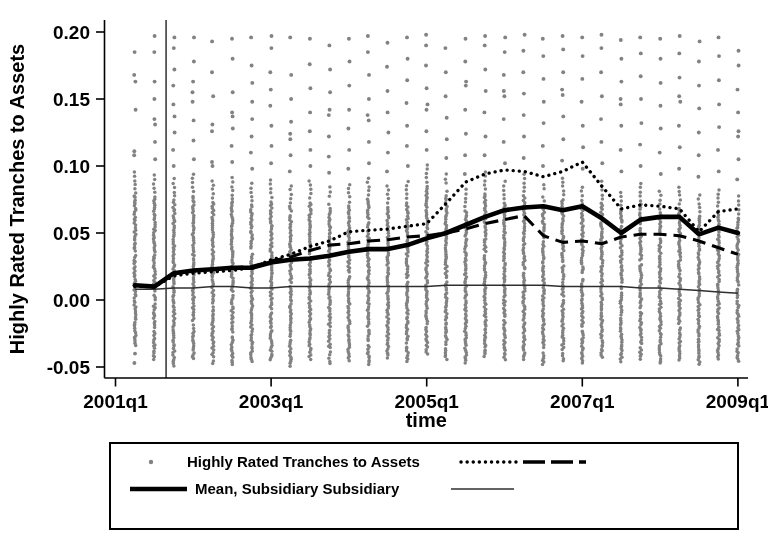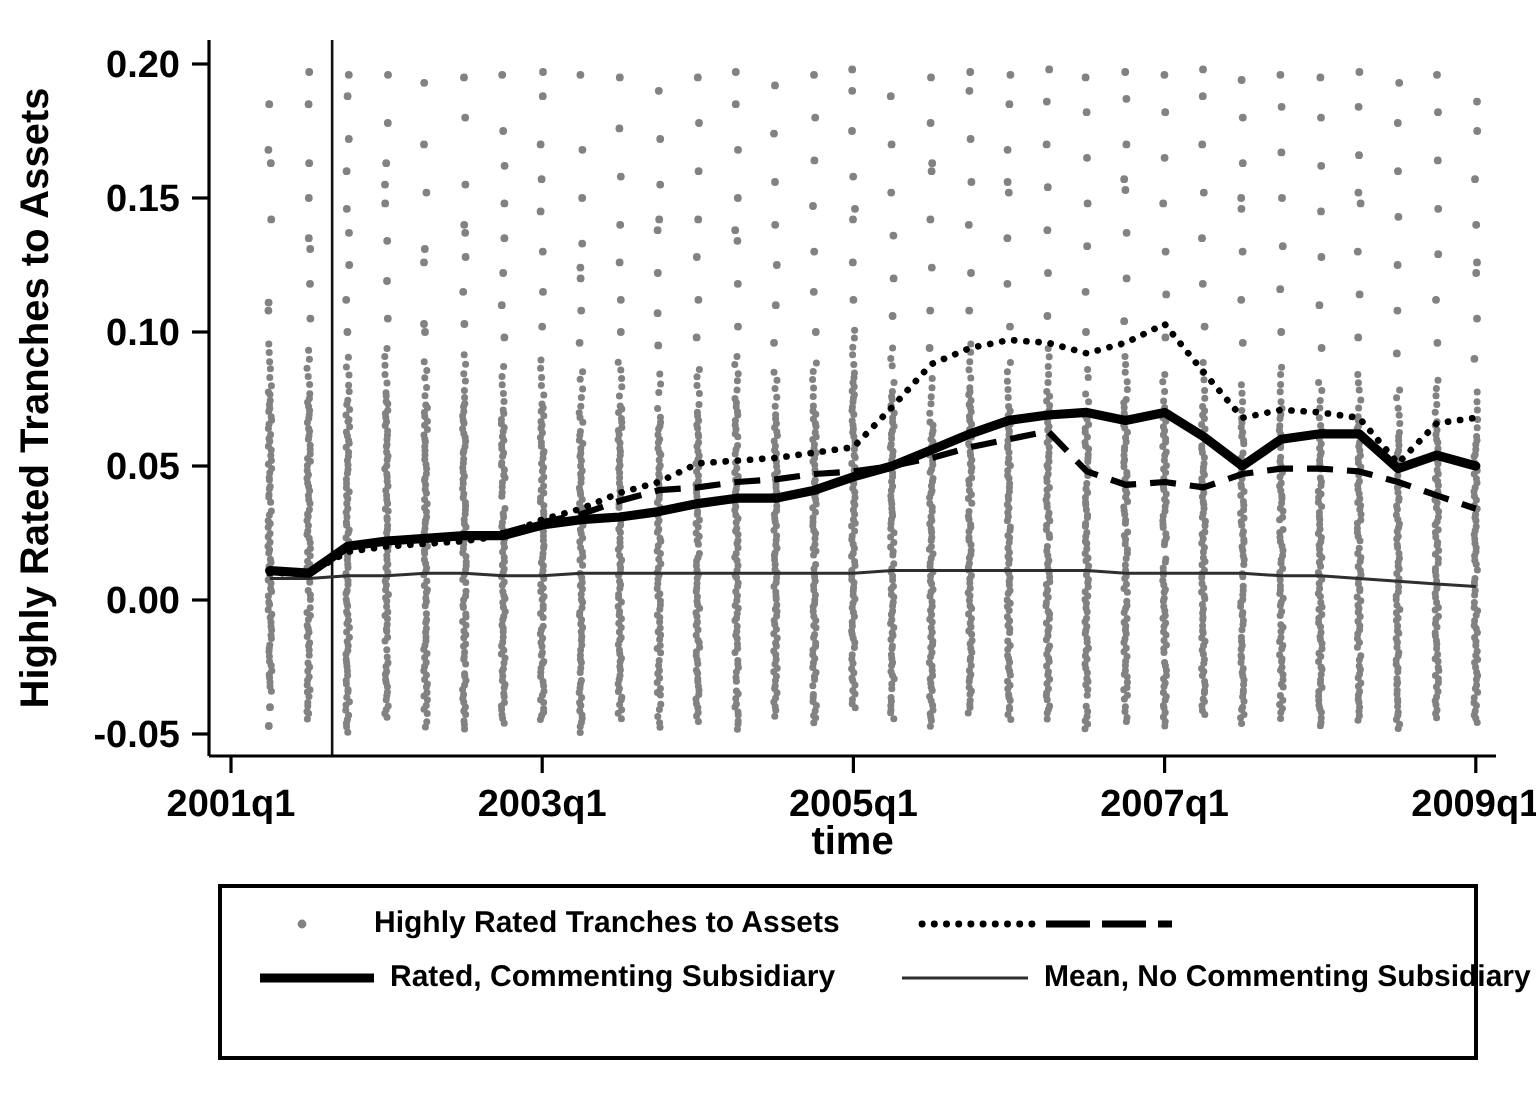--- a/index.html
+++ b/index.html
@@ -2787,24 +2787,23 @@
     <div class="marker-cell">
       <svg width="65" height="12">
         <line x1="1" y1="6" x2="64" y2="6" stroke="#000" stroke-width="3.4" stroke-dasharray="22 6"></line>
       </svg>
     </div>
     <div class="marker-cell" style="padding-left:8px">
       <svg width="62" height="12">
         <line x1="2" y1="6" x2="60" y2="6" stroke="#000" stroke-width="4.6"></line>
       </svg>
     </div>
-    <span class="legend-label" style="padding-left:8px">Rated, Commenting Subsidiary</span>
+    <span class="legend-label" style="padding-left:8px">Mean, Subsidiary Subsidiary</span>
 
     <div class="marker-cell">
       <svg width="65" height="12">
         <line x1="1" y1="6" x2="64" y2="6" stroke="#2f2f2f" stroke-width="1.5"></line>
       </svg>
     </div>
-    <span class="legend-label">Mean, No Commenting Subsidiary</span>
     <div></div>
     <div></div>
   </div>
 </div>
 
 </body></html>

